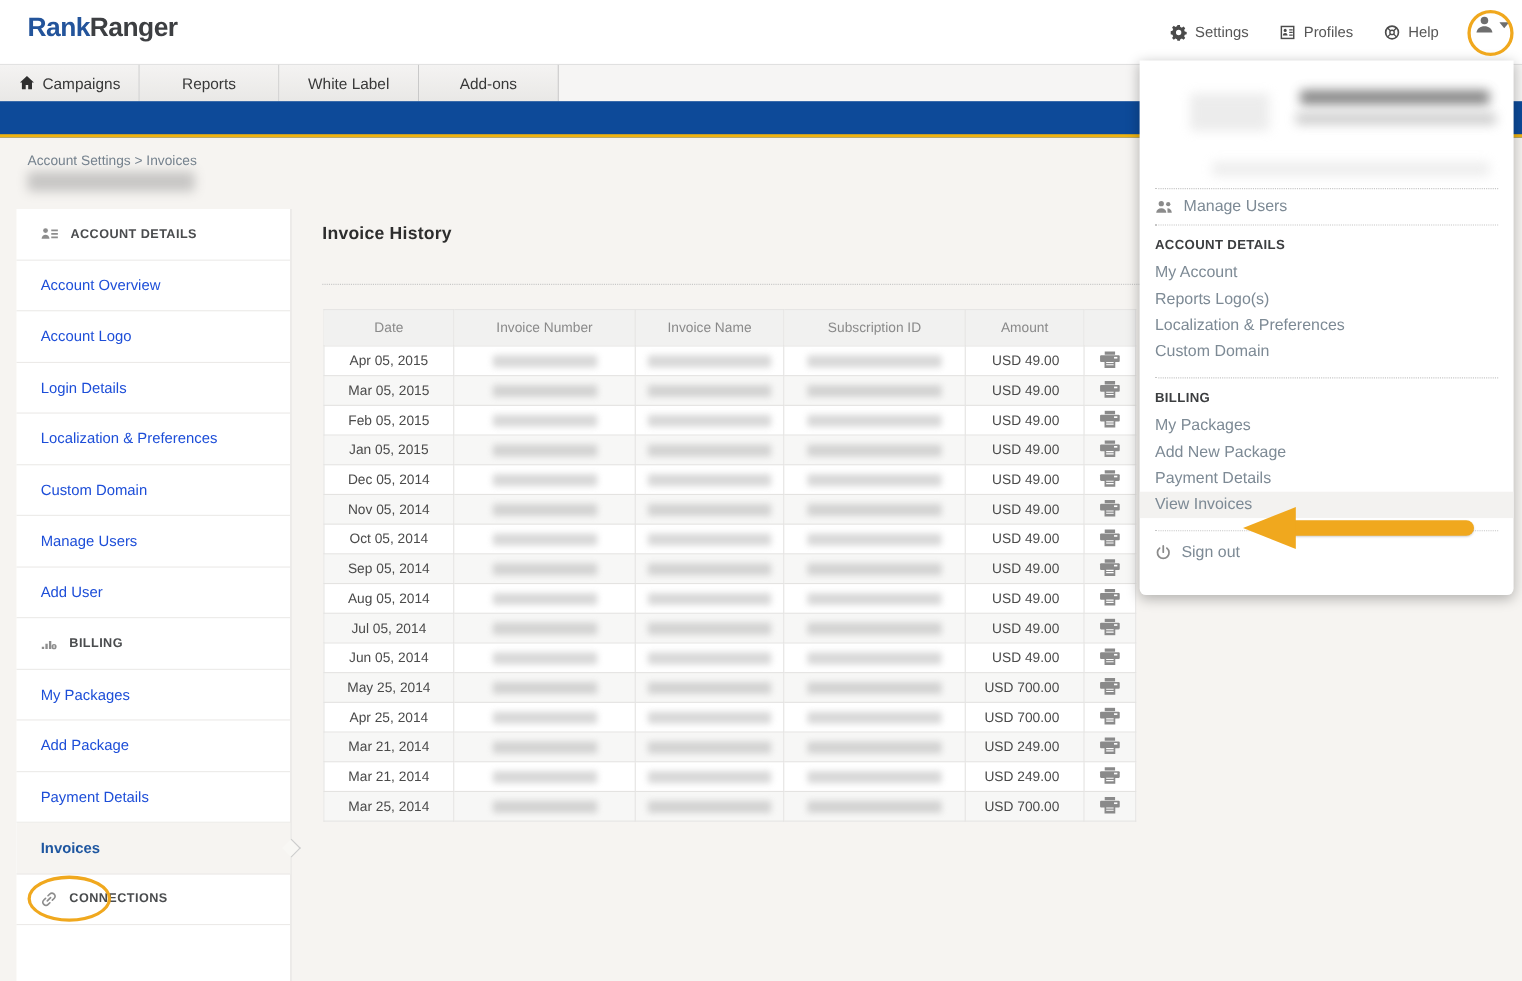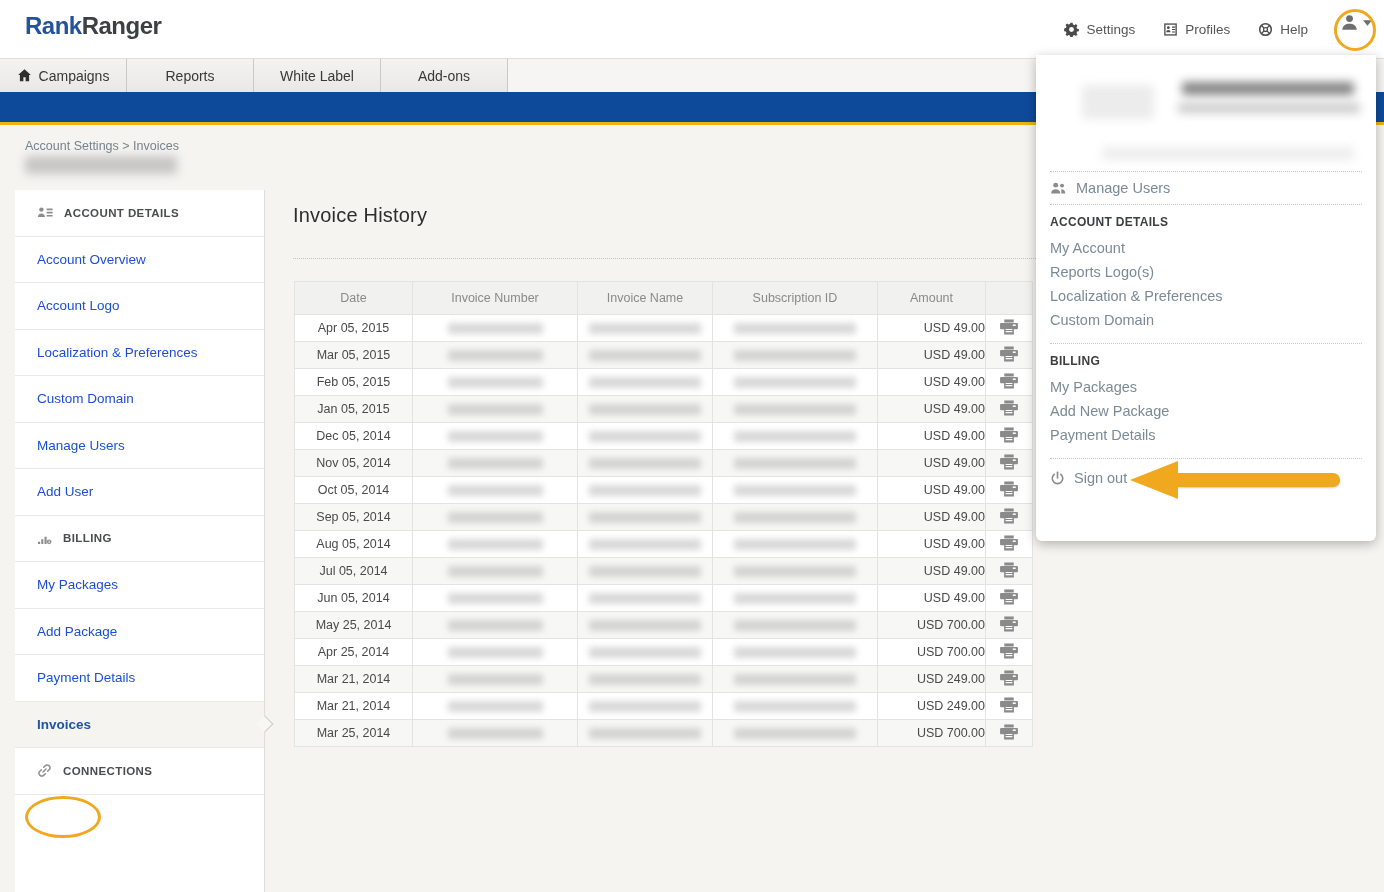--- a/index.html
+++ b/index.html
@@ -40,29 +40,29 @@
   .sidebar{position:absolute;left:15px;top:190px;width:250px;height:702px;background:#fff;border-right:1px solid #dfdcd9;z-index:1}
   .side-row{height:46.5px;border-bottom:1px solid #eceae8;display:flex;align-items:center;padding-left:22px;position:relative}
   .side-head{gap:11px;font-size:11.5px;font-weight:bold;letter-spacing:.4px;color:#4a4c4e}
   .side-head .ic{color:#8d8d8d}
   .side-item{font-size:13.5px;color:#1d4ed8;cursor:pointer}
   .side-item.active{color:var(--active-link);font-weight:bold;background:#f6f4f1}
   .side-item.active .chev{position:absolute;right:-7px;top:50%;width:12px;height:12px;
       transform:translateY(-50%) rotate(45deg);background:#f8f7f4;border-top:1px solid #ccc;border-right:1px solid #ccc}
   
   .main{position:absolute;left:293px;top:190px;width:1045px;height:702px}
-  .main-title{position:absolute;left:0;top:14px;font-size:20px;font-weight:normal;color:#2d2d2d;letter-spacing:.2px}
+  .main-title{position:absolute;left:0;top:14px;font-size:16px;font-weight:bold;color:#2d2d2d;letter-spacing:.2px}
   .dotline{position:absolute;left:0;top:68px;width:1043px;border-top:1px dotted #c3c3c3}
   table.inv{position:absolute;left:1px;top:91px;border-collapse:collapse;background:#fff;table-layout:fixed}
   table.inv th,table.inv td{border:1px solid #e4e3e1;font-size:12.5px;overflow:hidden}
   table.inv th{height:33px;background:#f1f1f0;color:#8a8a8a;font-weight:normal;text-align:center}
   table.inv td{height:27px;color:#4a4a4a}
   table.inv tbody tr:nth-child(even){background:#f7f7f6}
   td.c-date{text-align:center}
-  td.c-amt{text-align:right;}
+  td.c-amt{text-align:right;padding-right:22px}
   td.c-prn{text-align:center}
   .prn-btn{display:inline-block;color:#8a8a8a;cursor:pointer;line-height:0}
   .rblur{height:11px;border-radius:2px;background:#9a9a9a;opacity:.38;filter:blur(3px);margin:0 auto}
   .w-num{width:95px}.w-name{width:112px}.w-sub{width:122px}
   
   .dropdown{position:absolute;left:1036px;top:55px;width:340px;height:486px;background:#fff;
       border-radius:0 0 6px 6px;box-shadow:0 3px 12px rgba(0,0,0,.28);z-index:10;padding:0 14px;overflow:hidden}
   .dd-top{height:116px;position:relative}
   .dd-blur{position:absolute;border-radius:2px;filter:blur(5px)}
   .dd-blur.name{right:8px;top:27px;width:172px;height:13px;background:#5c5c5c;opacity:.75}
@@ -169,20 +169,23 @@
           <path fill="currentColor" d="M9.6 2.6h6v1.6h-6zM9.6 5.8h6v1.6h-6zM9.6 9h6v1.6h-6z"></path>
         </svg>
       </span>
       <span>ACCOUNT DETAILS</span>
     </div>
     <div class="side-row side-item">
       <span>Account Overview</span>
     </div>
     <div class="side-row side-item">
       <span>Account Logo</span>
+    </div>
+    <div class="side-row side-item">
+      <span>Login Details</span>
     </div>
     <div class="side-row side-item">
       <span>Localization &amp; Preferences</span>
     </div>
     <div class="side-row side-item">
       <span>Custom Domain</span>
     </div>
     <div class="side-row side-item">
       <span>Manage Users</span>
     </div>
@@ -598,20 +601,21 @@
         <div class="dd-item">Reports Logo(s)</div>
         <div class="dd-item">Localization &amp; Preferences</div>
         <div class="dd-item">Custom Domain</div>
       </div>
       <div class="dd-sep"></div>
       <div class="dd-sec">
         <div class="dd-sec-title">BILLING</div>
         <div class="dd-item">My Packages</div>
         <div class="dd-item">Add New Package</div>
         <div class="dd-item">Payment Details</div>
+        <div class="dd-item hl">View Invoices</div>
       </div>
     </div>
   <div class="dd-sep"></div>
   <div class="dd-row" style="padding-top:11px">
     <span class="ic">
         <svg viewBox="0 0 16 16" width="15" height="15" fill="none" stroke="currentColor" stroke-width="1.7" stroke-linecap="round">
           <path d="M8 1.4v6"></path>
           <path d="M4.5 3.5a5.6 5.6 0 1 0 7 0"></path>
         </svg>
       </span>

